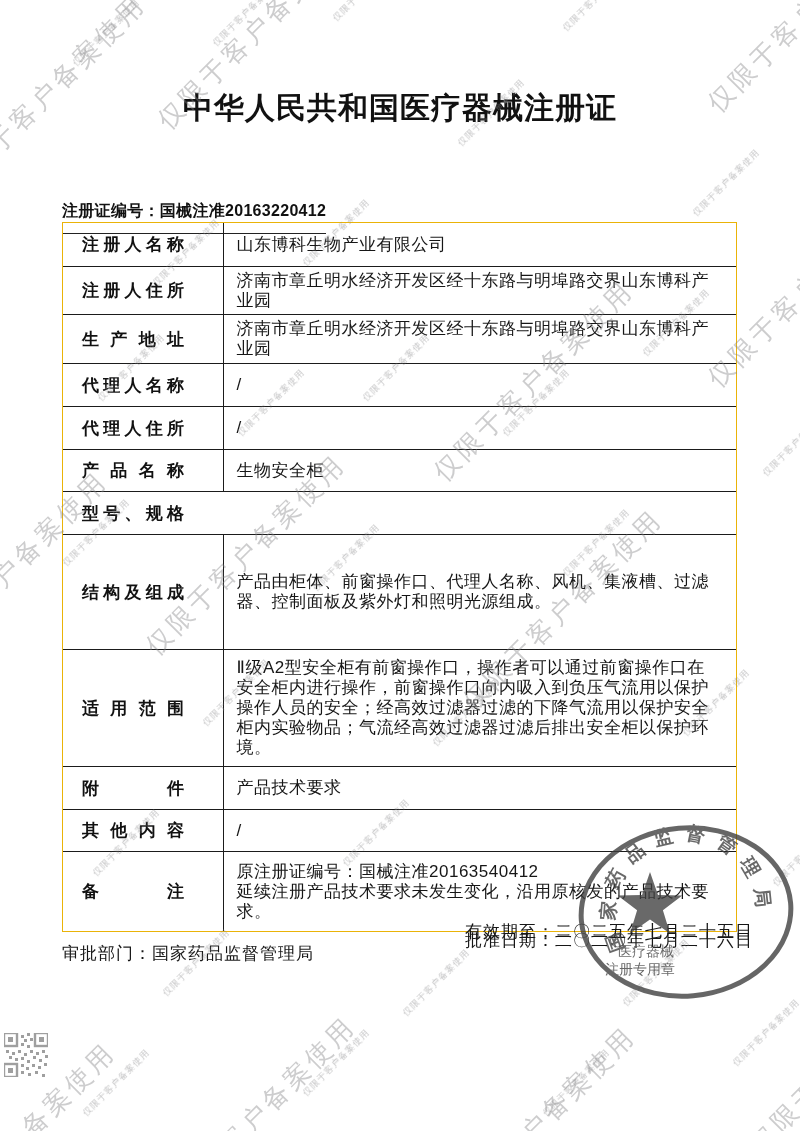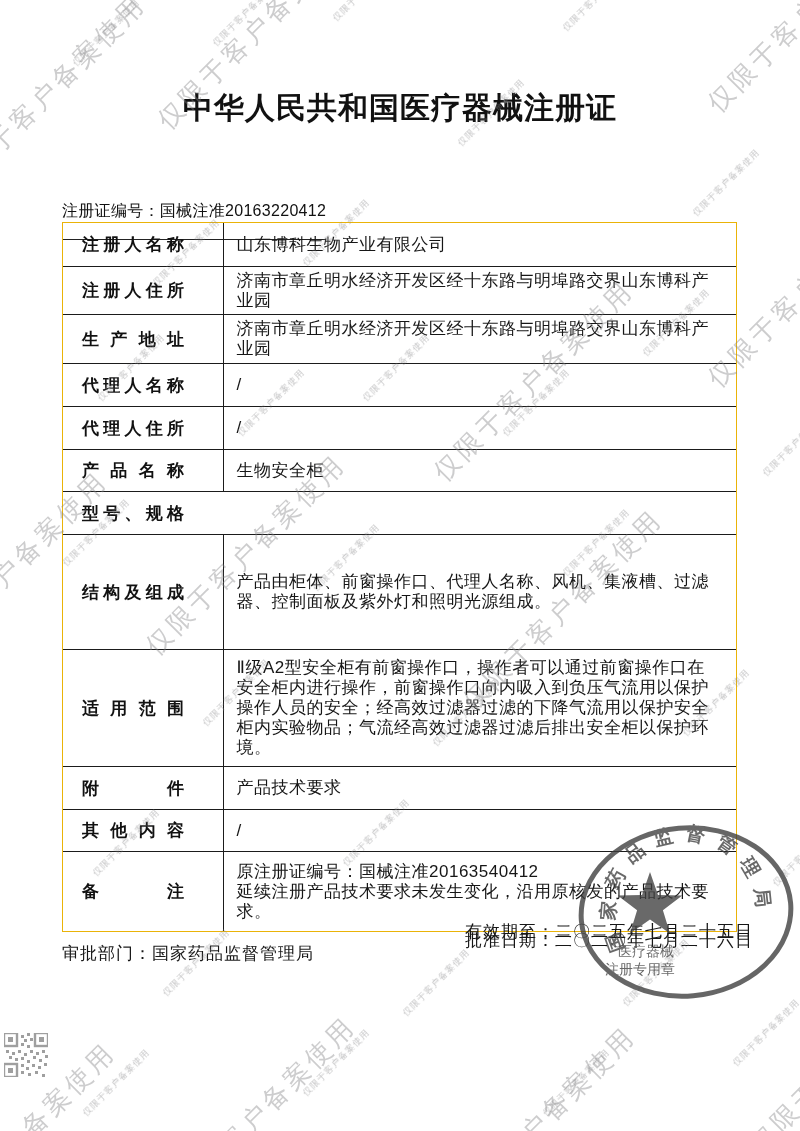--- a/index.html
+++ b/index.html
@@ -23,22 +23,22 @@
     transform:rotate(-45deg);transform-origin:0 0;
     filter:blur(.6px);
   }
   
   #title{
     position:absolute;left:0;top:88px;width:100%;text-align:center;
     font-size:30px;font-weight:bold;letter-spacing:1px;color:#111;margin:0;
   }
   #certno{
     position:absolute;left:62px;top:201px;
-    font-size:16px;font-weight:normal;color:#111;
-    border-bottom:1.5px solid #222;padding-bottom:17px;letter-spacing:.3px;
+    font-size:16px;font-weight:bold;color:#111;
+    border-bottom:1.5px solid #222;padding-bottom:11px;letter-spacing:.3px;
   }
   
   #tbl{
     position:absolute;left:62px;top:222px;width:675px;
     border:1px solid #eab308;box-sizing:border-box;z-index:2;background:transparent;
   }
   .trow{display:flex;box-sizing:border-box;border-top:1.5px solid #1b1b1b;}
   .trow:first-child{border-top:none;}
   .cell{box-sizing:border-box;display:flex;align-items:center;}
   .lbl-cell{width:160px;padding-left:19px;}

